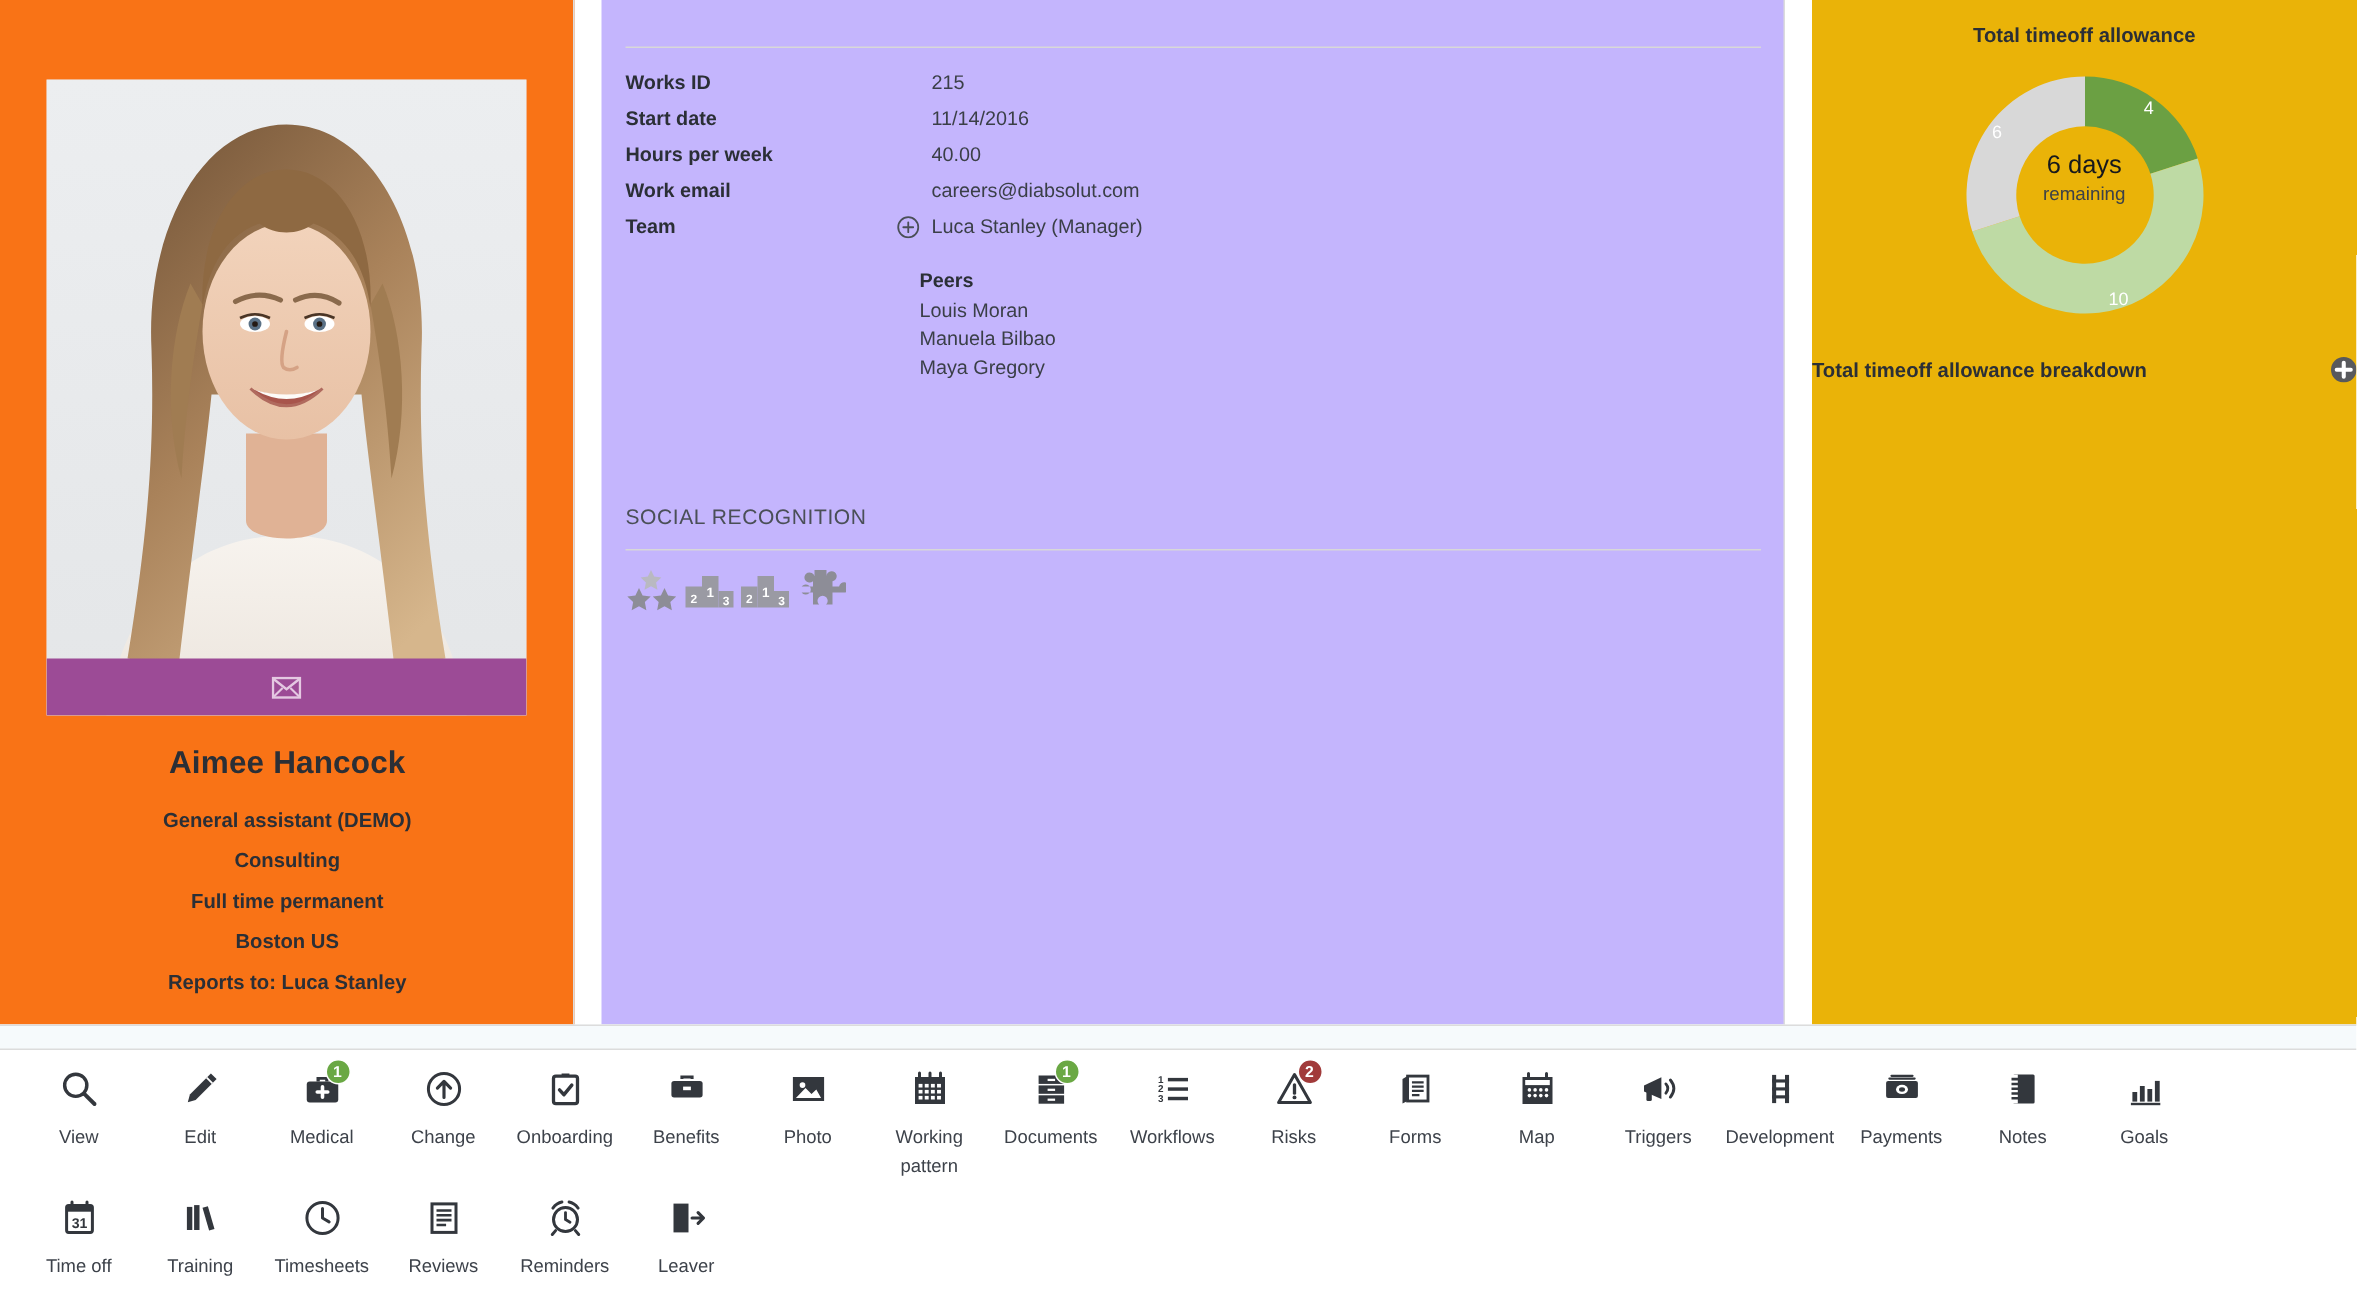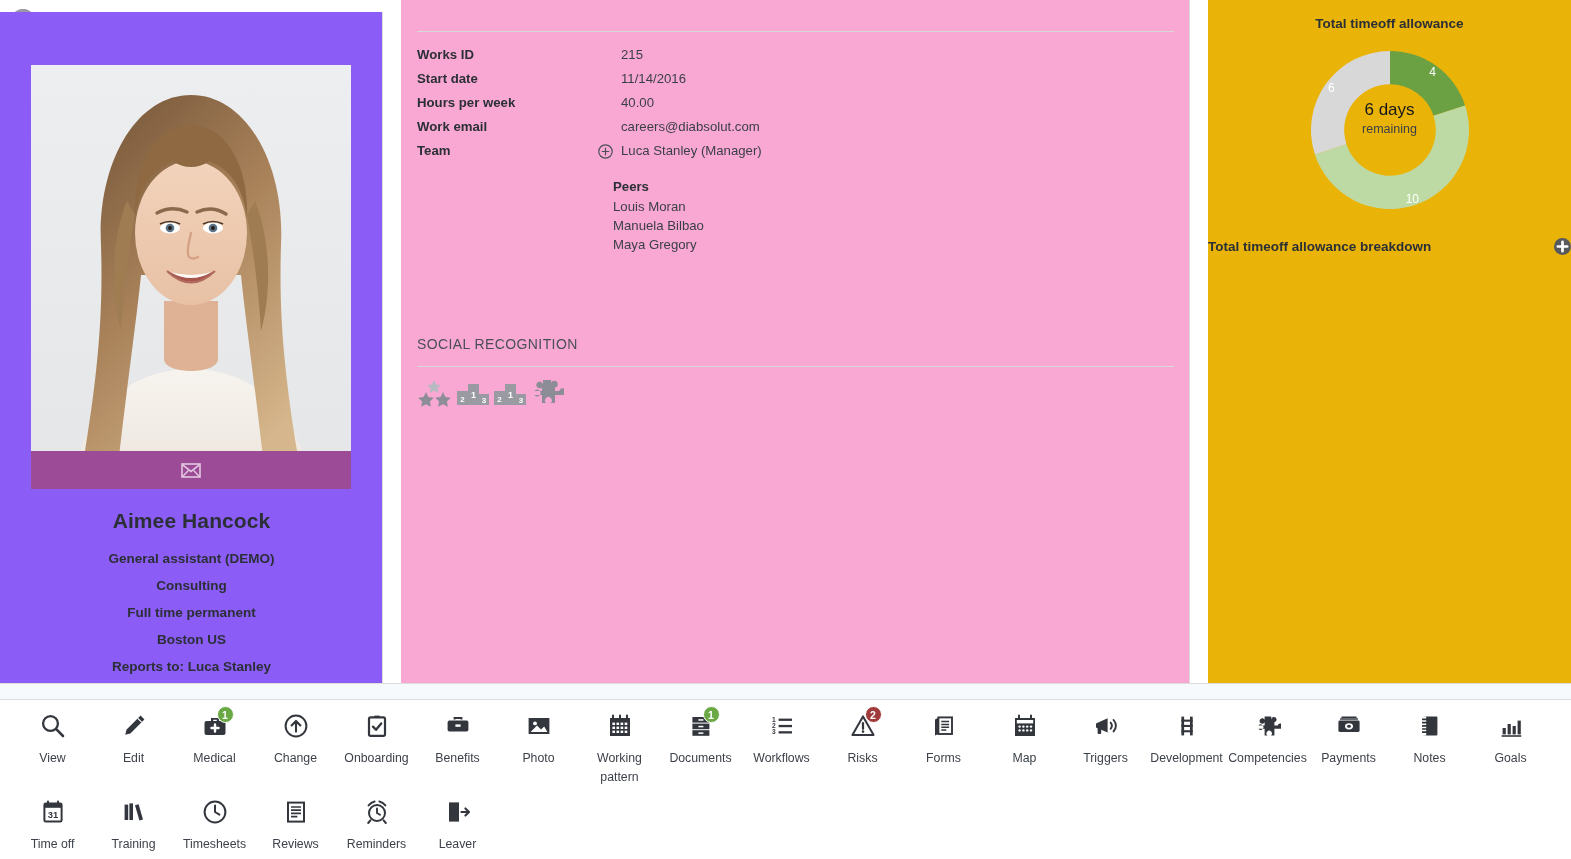--- a/index.html
+++ b/index.html
@@ -18,23 +18,23 @@
     width: 24px; height: 24px; border-radius: 50%;
     background: #9b98a3;
   }
   .clock-badge svg { display: block; }
 
   
   .upper { position: absolute; left: 0; top: 0; width: 1571px; height: 683px; }
 
   
   .profile-card {
-    position: absolute; left: 0; top: 12px;
+    position: absolute; left: 0; top: 0;
     width: 383px; height: 683px;
-    background: #8b5cf6;
+    background: #f97316;
     border-right: 1px solid #dcdcdc;
   }
   .photo-wrap {
     position: absolute; left: 31px; top: 53px;
     width: 320px; height: 424px;
     overflow: hidden;
     background: #e9e9ed;
   }
   .photo-canvas { width: 320px; height: 424px; display: block; }
   .mail-bar {
@@ -56,21 +56,21 @@
   }
   .profile-lines div {
     font-size: 13.5px; font-weight: bold; color: #2b2f36;
     line-height: 27px;
   }
 
   
   .detail-panel {
     position: absolute; left: 401px; top: 0;
     width: 789px; height: 683px;
-    background: #f9a8d4; border-right: 1px solid #dcdcdc;
+    background: #c4b5fd; border-right: 1px solid #dcdcdc;
   }
   .detail-rule {
     position: absolute; left: 16px; top: 31px;
     width: 757px; height: 1px; background: #d8d8d8;
   }
   .field-table { position: absolute; left: 16px; top: 44px; width: 760px; }
   .field-row { display: flex; align-items: flex-start; height: 24px; }
   .field-label {
     width: 181px; font-size: 13.2px; font-weight: bold; color: #2b2f36;
     padding-top: 3px;
@@ -543,28 +543,20 @@
                 <rect x="7.4" y="11.9" width="11.3" height="2.1"></rect>
                 <rect x="7.4" y="17.2" width="11.3" height="2.1"></rect>
               </g>
             </svg>
           </div>
           <div class="tb-lab">Development</div>
         </div>
         <div class="tb-item">
           <div class="tb-ico">
             <svg width="26" height="26" viewBox="0 0 26 26">
-              <path d="M9.6 3.4 h6.6 v3.3 a2.7 2.7 0 1 1 3.2 2.6 v3.3 h3.3 a2.7 2.7 0 1 1 2.4 3.2 h-5.7 v6.6 h-3.4 a2.7 2.7 0 1 0 -3.6 0 H9.6 v-6.6 H3.4 a2.7 2.7 0 1 0 0 -3.2 h6.2 V9.3 a2.7 2.7 0 1 1 0 -2.6 z" fill="#33373d"></path>
-            </svg>
-          </div>
-          <div class="tb-lab">Competencies</div>
-        </div>
-        <div class="tb-item">
-          <div class="tb-ico">
-            <svg width="26" height="26" viewBox="0 0 26 26">
               <rect x="2.4" y="7.6" width="21.2" height="11.4" rx="1.4" fill="#33373d"></rect>
               <ellipse cx="13" cy="13.3" rx="4" ry="3.1" fill="#fff"></ellipse>
               <ellipse cx="13" cy="13.3" rx="2" ry="1.5" fill="#33373d"></ellipse>
               <path d="M4.6 6 h16.8 M6 4.2 h14" stroke="#33373d" stroke-width="1.5" stroke-linecap="round"></path>
             </svg>
           </div>
           <div class="tb-lab">Payments</div>
         </div>
         <div class="tb-item">
           <div class="tb-ico">

